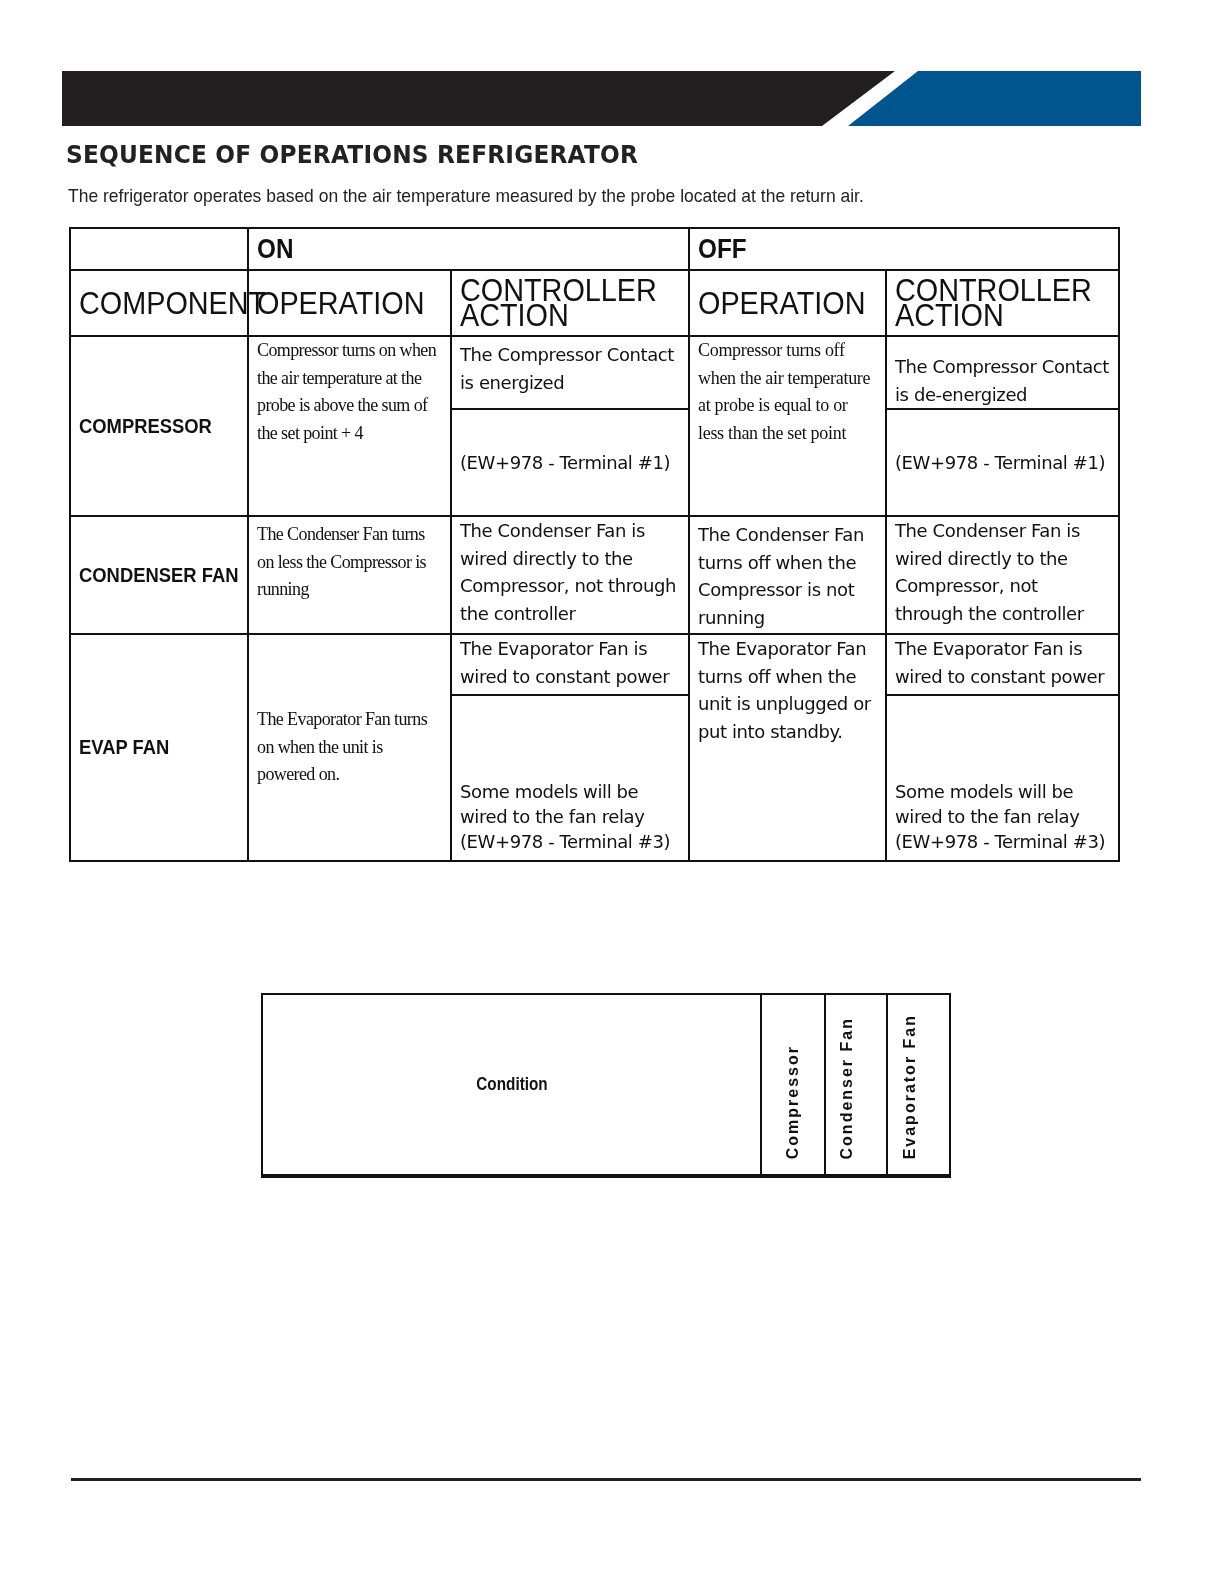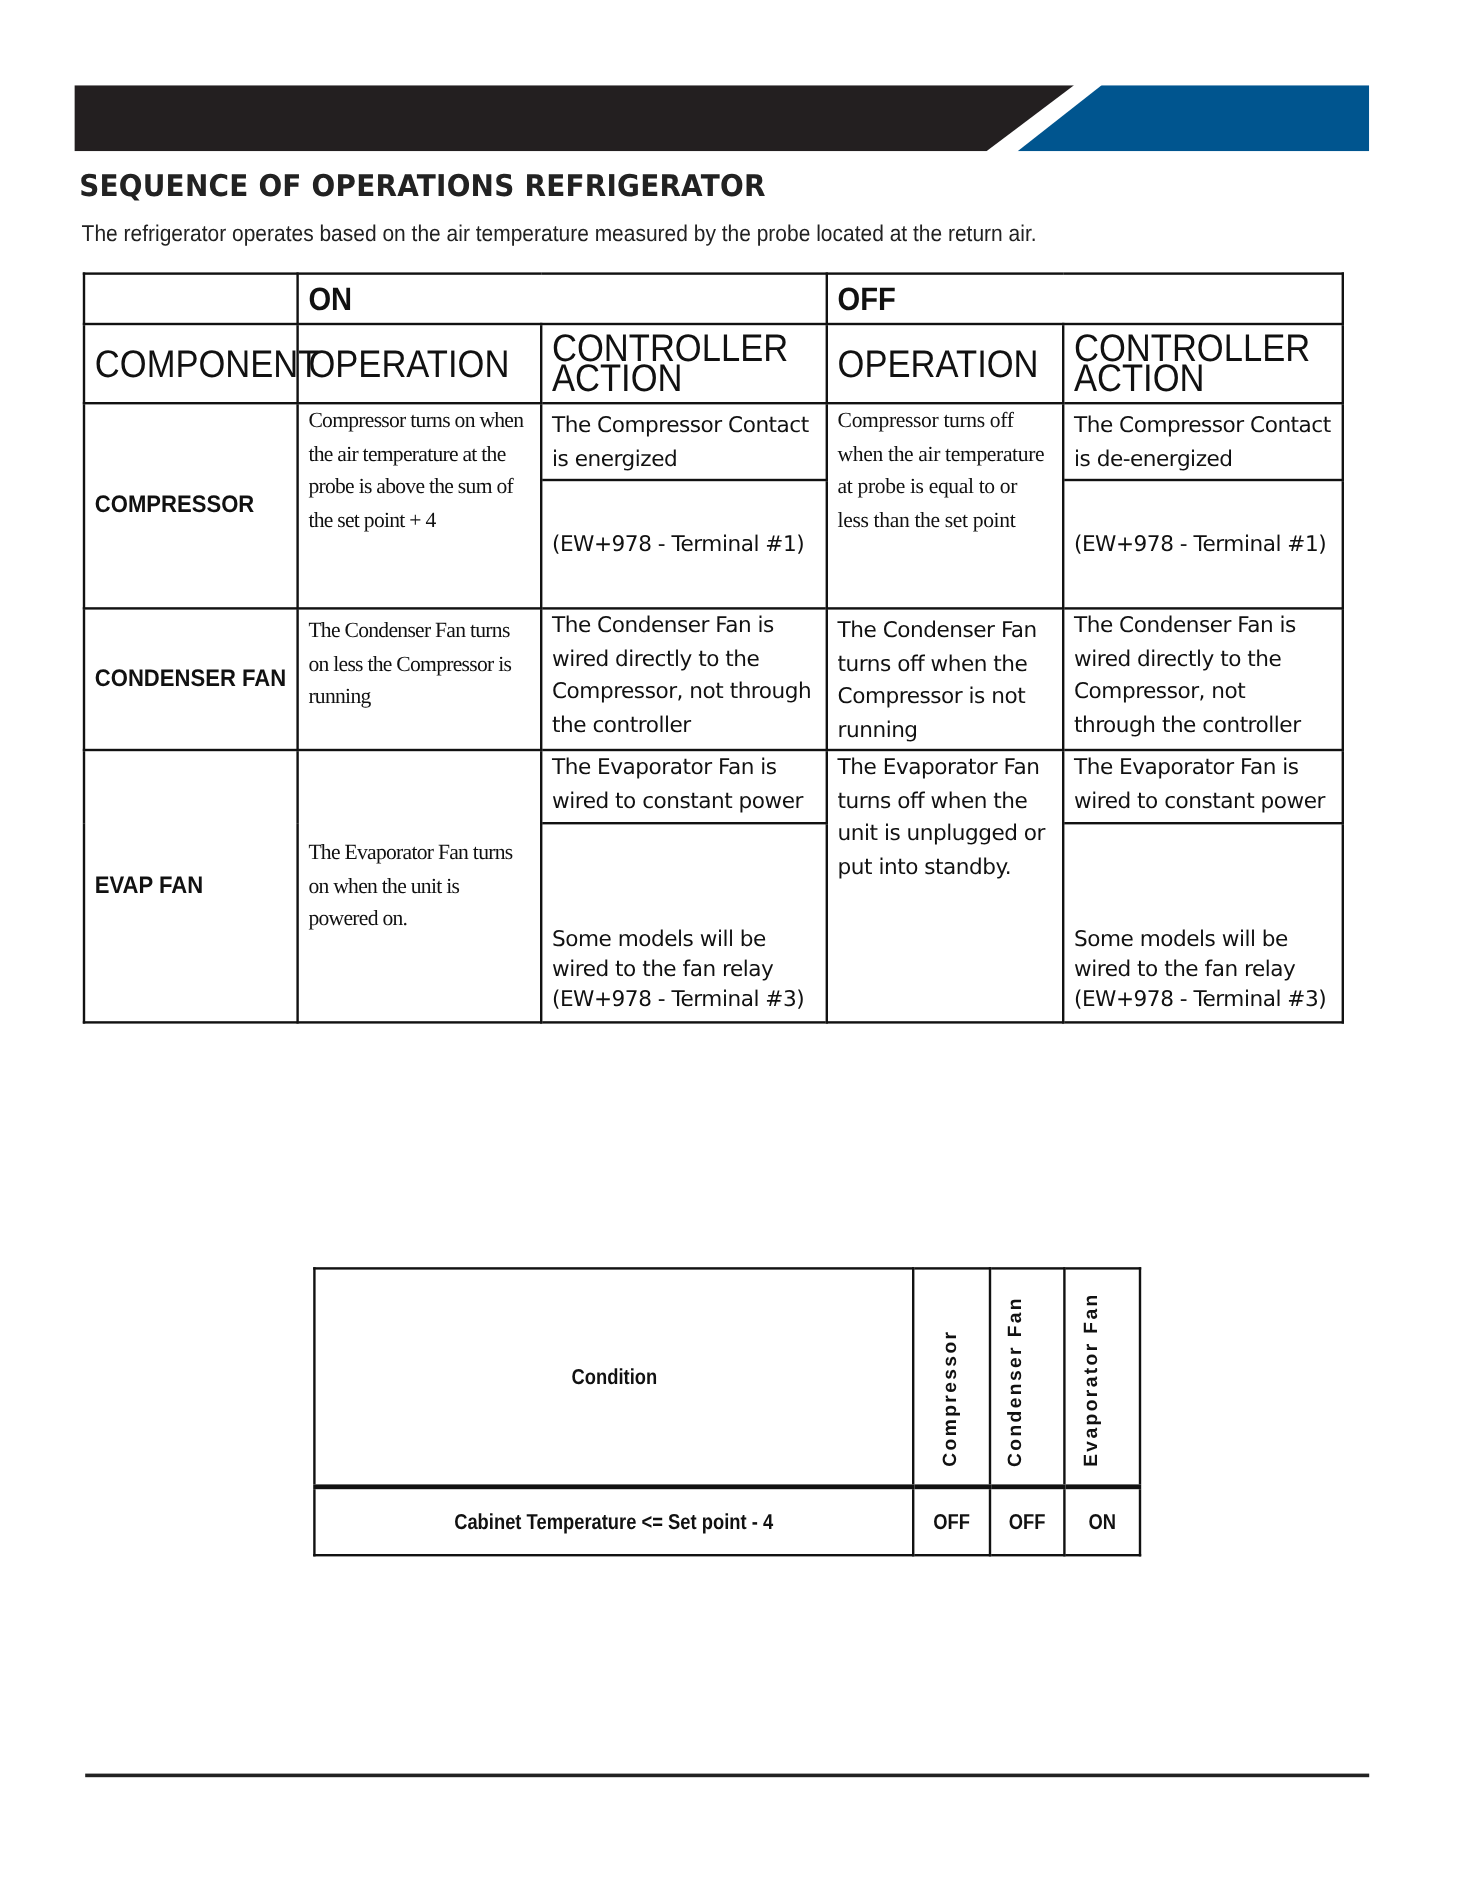--- a/index.html
+++ b/index.html
@@ -27,21 +27,21 @@
   .comp-name { font-weight: bold; font-size: 20px; vertical-align: middle !important; }
   .comp-name span { display: inline-block; transform: scaleX(0.92); transform-origin: left center; white-space: nowrap; }
   .op-text { font-family: Liberation Serif, serif; font-size: 18px; line-height: 27.5px;
     letter-spacing: -0.6px; }
   .ctrl-text { font-family: "DejaVu Sans", sans-serif; font-size: 18px; line-height: 27.5px;
     letter-spacing: -0.4px; }
   .ctrl-mid { vertical-align: middle !important; }
   .ctrl-bottom { vertical-align: bottom !important; padding-bottom: 6px !important; line-height: 25px; }
 
   
-  table.state { position: absolute; left: 261px; top: 1056px; border-collapse: collapse;
+  table.state { position: absolute; left: 261px; top: 993px; border-collapse: collapse;
     table-layout: fixed; width: 688px; }
   table.state td { border: 2px solid #111; text-align: center; vertical-align: middle;
     font-weight: bold; font-size: 18px; padding: 0; }
   table.state td span.sq { display: inline-block; transform: scaleX(0.85); }
   table.state tr.head td { height: 169px; }
   table.state tr.head td.vert { vertical-align: bottom; padding-bottom: 10px; }
   .vert-label { writing-mode: vertical-rl; transform: rotate(180deg); display: inline-block;
     font-size: 16px; letter-spacing: 2px; line-height: 18px; text-align: left; }
   table.state tr.head { border-bottom: 4px solid #111; }
   table.state tr.head td { border-bottom: 4px solid #111; }
@@ -85,21 +85,21 @@
     <td class="hdr-col"><span>CONTROLLER ACTION</span></td>
     <td class="hdr-col"><span>OPERATION</span></td>
     <td class="hdr-col"><span>CONTROLLER ACTION</span></td>
   </tr>
 
   <tr style="height:64px">
     <td rowspan="2" class="comp-name"><span>COMPRESSOR</span></td>
     <td rowspan="2" class="op-text">Compressor turns on when the air temperature at the probe is above the sum of the set point + 4</td>
     <td class="ctrl-text" style="padding-top:4px">The Compressor Contact is energized</td>
     <td rowspan="2" class="op-text" style="letter-spacing:-0.3px">Compressor turns off when the air temperature at probe is equal to or less than the set point</td>
-    <td class="ctrl-text" style="padding-top:4px">The Compressor Contact is de-energized</td>
+    <td class="ctrl-text" style="padding-top:16px">The Compressor Contact is de-energized</td>
   </tr>
   <tr style="height:107px">
     <td class="ctrl-text ctrl-mid" style="line-height:25px">(EW+978 - Terminal #1)</td>
     <td class="ctrl-text ctrl-mid">(EW+978 - Terminal #1)</td>
   </tr>
 
   <tr style="height:118px">
     <td class="comp-name"><span>CONDENSER FAN</span></td>
     <td class="op-text" style="padding-top:4px">The Condenser Fan turns on less the Compressor is running</td>
     <td class="ctrl-text">The Condenser Fan is wired directly to the Compressor, not through the controller</td>
@@ -128,22 +128,16 @@
       <col style="width:62px">
       <col style="width:63px">
   </colgroup>
   <tbody>
       <tr class="head">
     <td><span class="sq">Condition</span></td>
     <td class="vert"><span class="vert-label">Compressor</span></td>
     <td class="vert"><span class="vert-label" style="width:36px">Condenser Fan</span></td>
     <td class="vert"><span class="vert-label" style="width:36px">Evaporator Fan</span></td>
   </tr>
-  <tr class="r2">
-    <td><span class="sq">Cabinet Temperature &lt;= Set point  - 4</span></td>
-    <td><span class="sq">OFF</span></td>
-    <td><span class="sq">OFF</span></td>
-    <td class="val-on-lg"><span class="sq">ON</span></td>
-  </tr>
 </tbody>
   </table>
 
 <div class="footer-rule"></div>
 
 </body></html>

